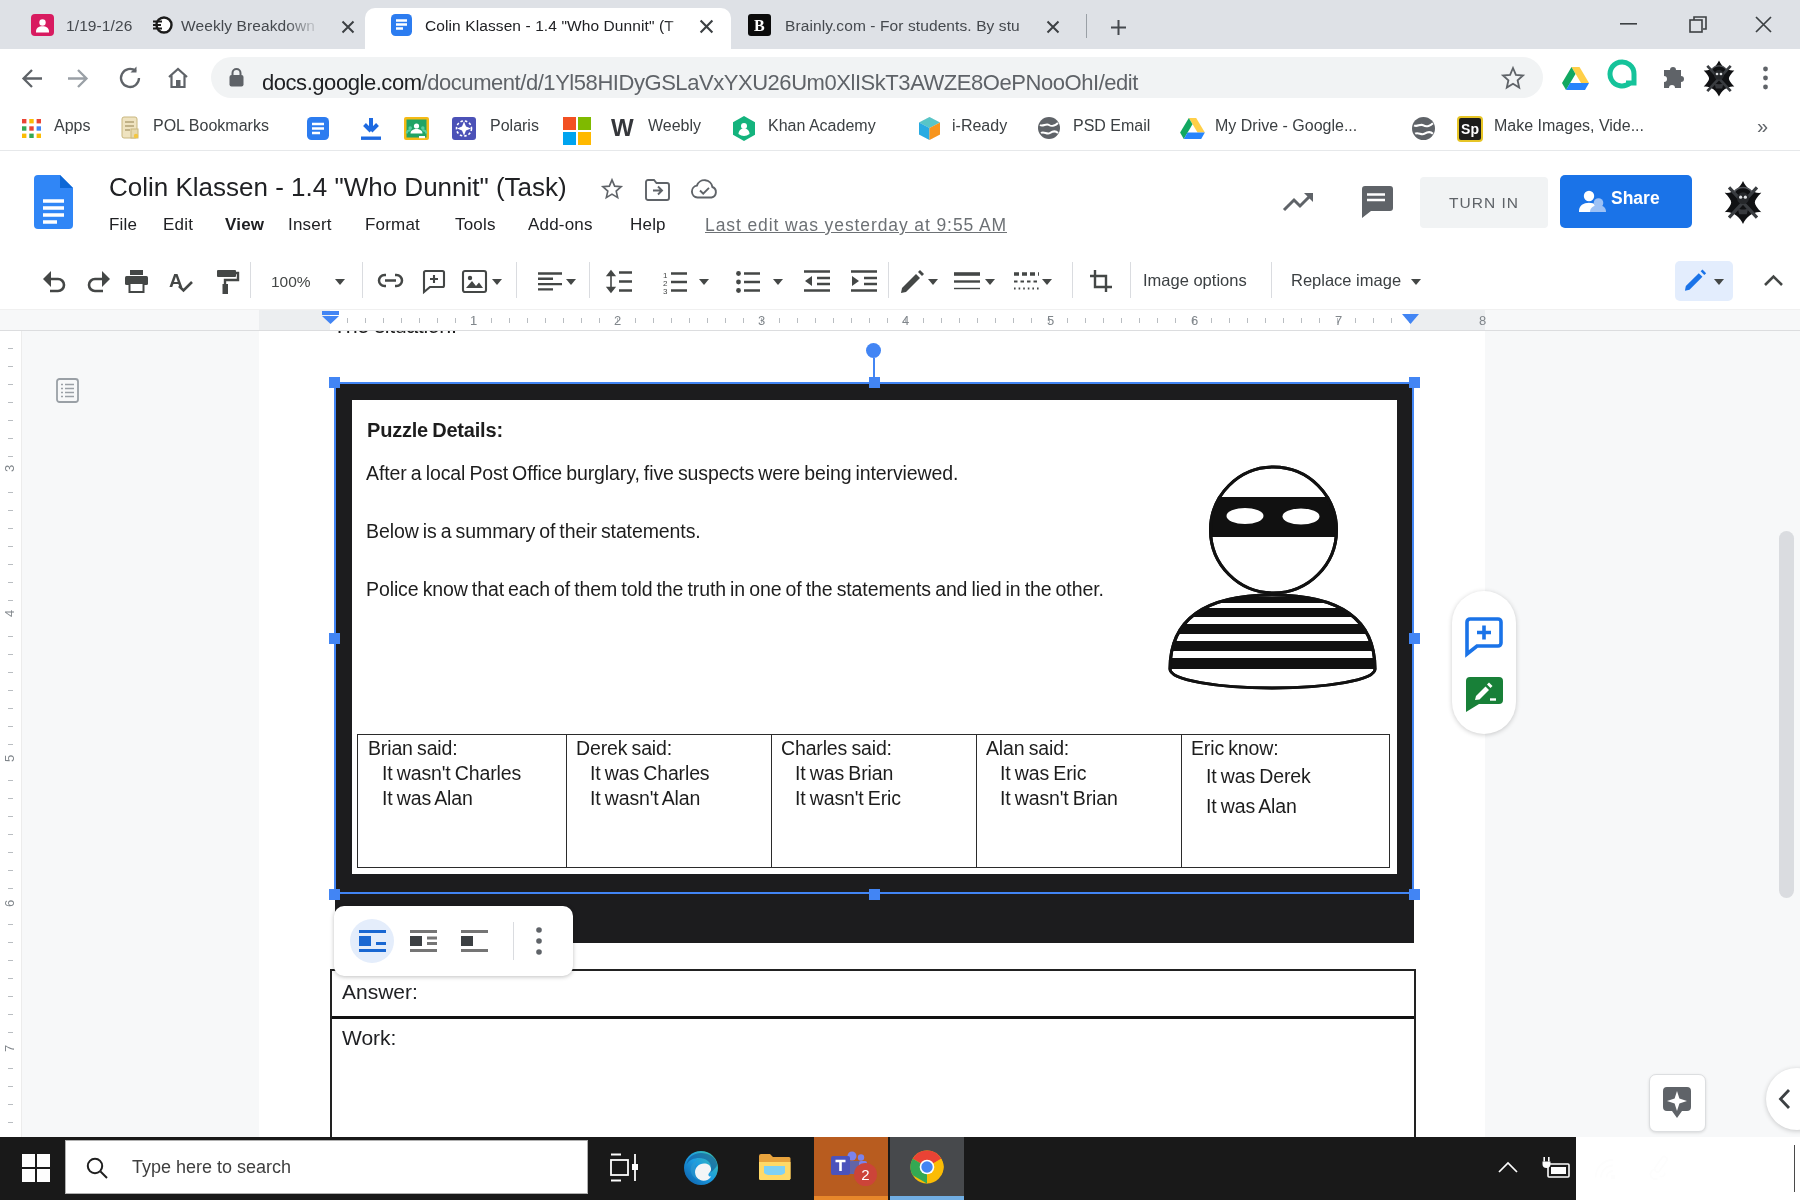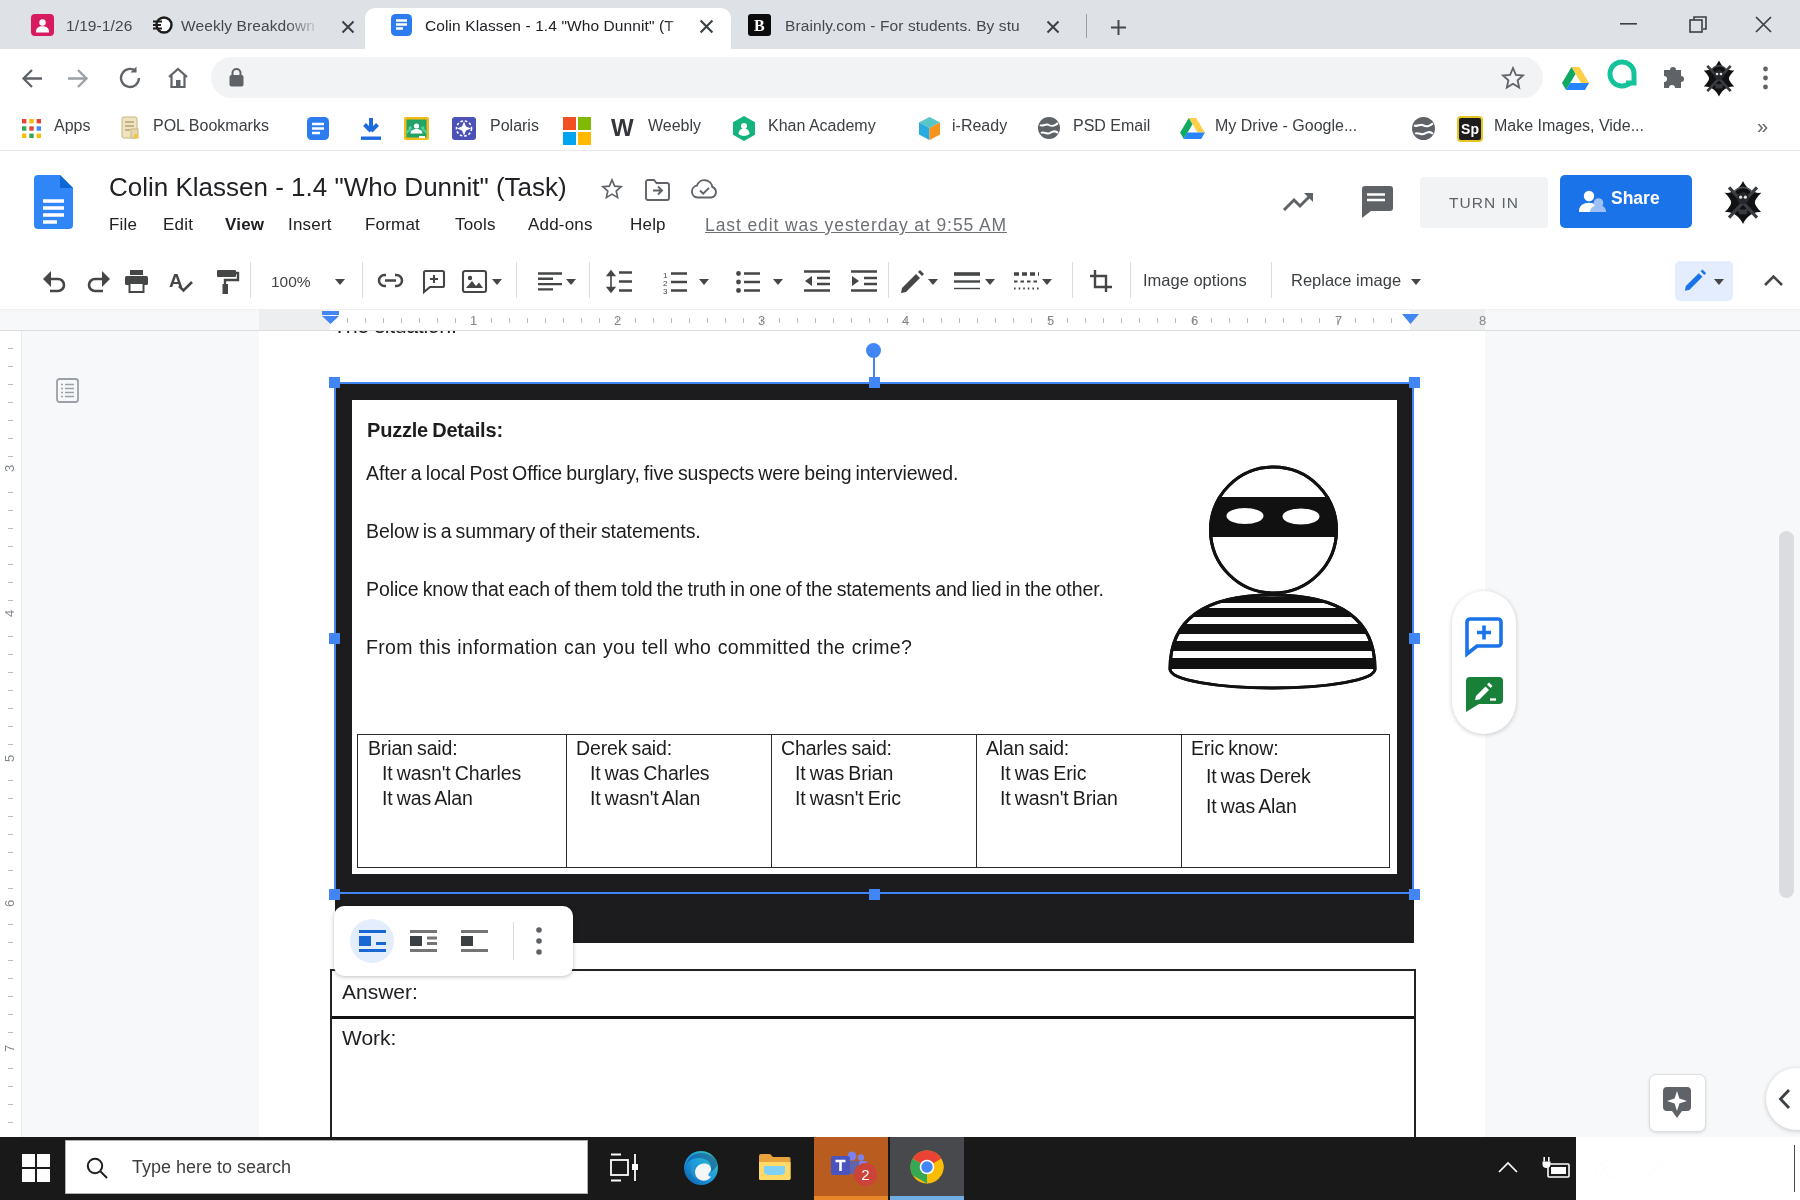--- a/index.html
+++ b/index.html
@@ -123,20 +123,21 @@
   <svg class="a" style="left:166px;top:17px" width="24" height="24" viewBox="0 0 24 24">
     <path d="M3 11L12 3l9 8M5.5 9.5V21h13V9.5" fill="none" stroke="#5f6368" stroke-width="2.2"></path>
     <rect x="10" y="14" width="4.5" height="7" fill="#5f6368"></rect>
   </svg>
   <div class="a" id="omnibox"></div>
 
   <svg class="a" style="left:229px;top:19px" width="15" height="19" viewBox="0 0 15 19">
     <rect x="0.5" y="7" width="14" height="11.5" rx="2" fill="#5f6368"></rect>
     <path d="M3.5 7V5a4 4 0 0 1 8 0v2" fill="none" stroke="#5f6368" stroke-width="2"></path>
   </svg>
+  <div class="a" id="urltext">docs.google.com<span style="color:#5f6368">/document/d/1Yl58HIDyGSLaVxYXU26Um0XlISkT3AWZE8OePNooOhI/edit</span></div>
 
   <svg class="a" style="left:1501px;top:17px" width="24" height="23" viewBox="0 0 24 23">
     <path d="M12 2l2.9 6.9 7.1.6-5.4 4.8 1.6 7.2L12 17.7l-6.2 3.8 1.6-7.2L2 9.5l7.1-.6z" fill="none" stroke="#5f6368" stroke-width="1.8"></path>
   </svg>
 
   <svg class="a" style="left:1562px;top:17px" width="27" height="24" viewBox="0 0 27 24">
     <path d="M9.5 1h8L27 17h-8z" fill="#ffcf48"></path>
     <path d="M9.5 1L0 17l4 7 9.5-16z" fill="#11a861"></path>
     <path d="M4 24l4-7h19l-4 7z" fill="#2684fc"></path>
   </svg>
@@ -528,21 +529,20 @@
   </svg>
 
   <div class="a" style="left:333px;top:-17px;font-size:21.5px;color:#1d1d1d;letter-spacing:-0.4px;z-index:1;">The situation:</div>
 
   <div id="pimg">
     <div id="pinner"></div>
     <div class="ptext" style="left:32px;top:36px;font-size:20px;font-weight:bold;letter-spacing:-0.2px;">Puzzle Details:</div>
     <div class="ptext" style="left:31px;top:79px;">After a local Post Office burglary, five suspects were being interviewed.</div>
     <div class="ptext" style="left:31px;top:137px;">Below is a summary of their statements.</div>
     <div class="ptext" style="left:31px;top:195px;">Police know that each of them told the truth in one of the statements and lied in the other.</div>
-    <div class="ptext" style="left:31px;top:253px;letter-spacing:0.35px;word-spacing:0.6px;">From this information can you tell who committed the crime?</div>
 
     <svg class="a" style="left:833px;top:81px" width="209" height="226" viewBox="0 0 209 226">
       <defs>
         <clipPath id="bodyclip">
           <path d="M2 205 C2 153 40 131 104.5 131 C169 131 207 153 207 205 C207 216 160 224 104.5 224 C49 224 2 216 2 205 Z"></path>
         </clipPath>
         <clipPath id="headclip">
             <circle cx="105.5" cy="66" r="63"></circle>
           </clipPath>
       </defs>

